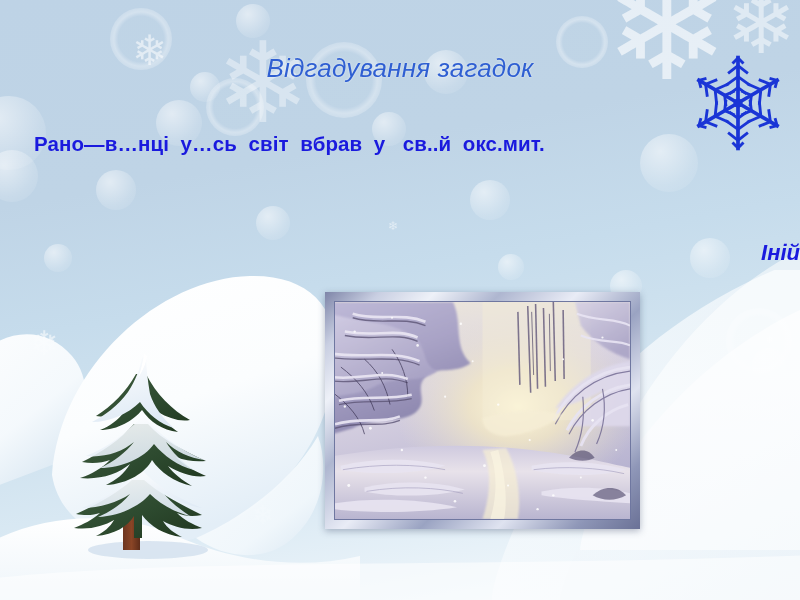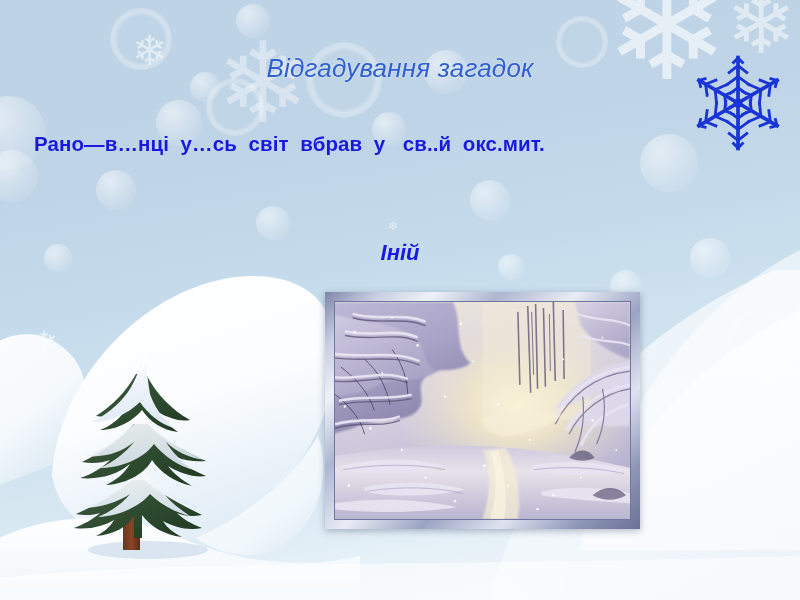--- a/index.html
+++ b/index.html
@@ -85,21 +85,21 @@
   }
   .riddle-line.justify {
     letter-spacing: 0.1px;
   }
 
   #answer {
     position: absolute;
     left: 0;
     top: 240px;
     width: 800px;
-    text-align: center;
+    text-align: right;
     font-size: 22px;
     font-weight: bold;
     font-style: italic;
     color: #1a1ade;
   }
 
   
   #fir-tree {
     position: absolute;
     left: 60px;

